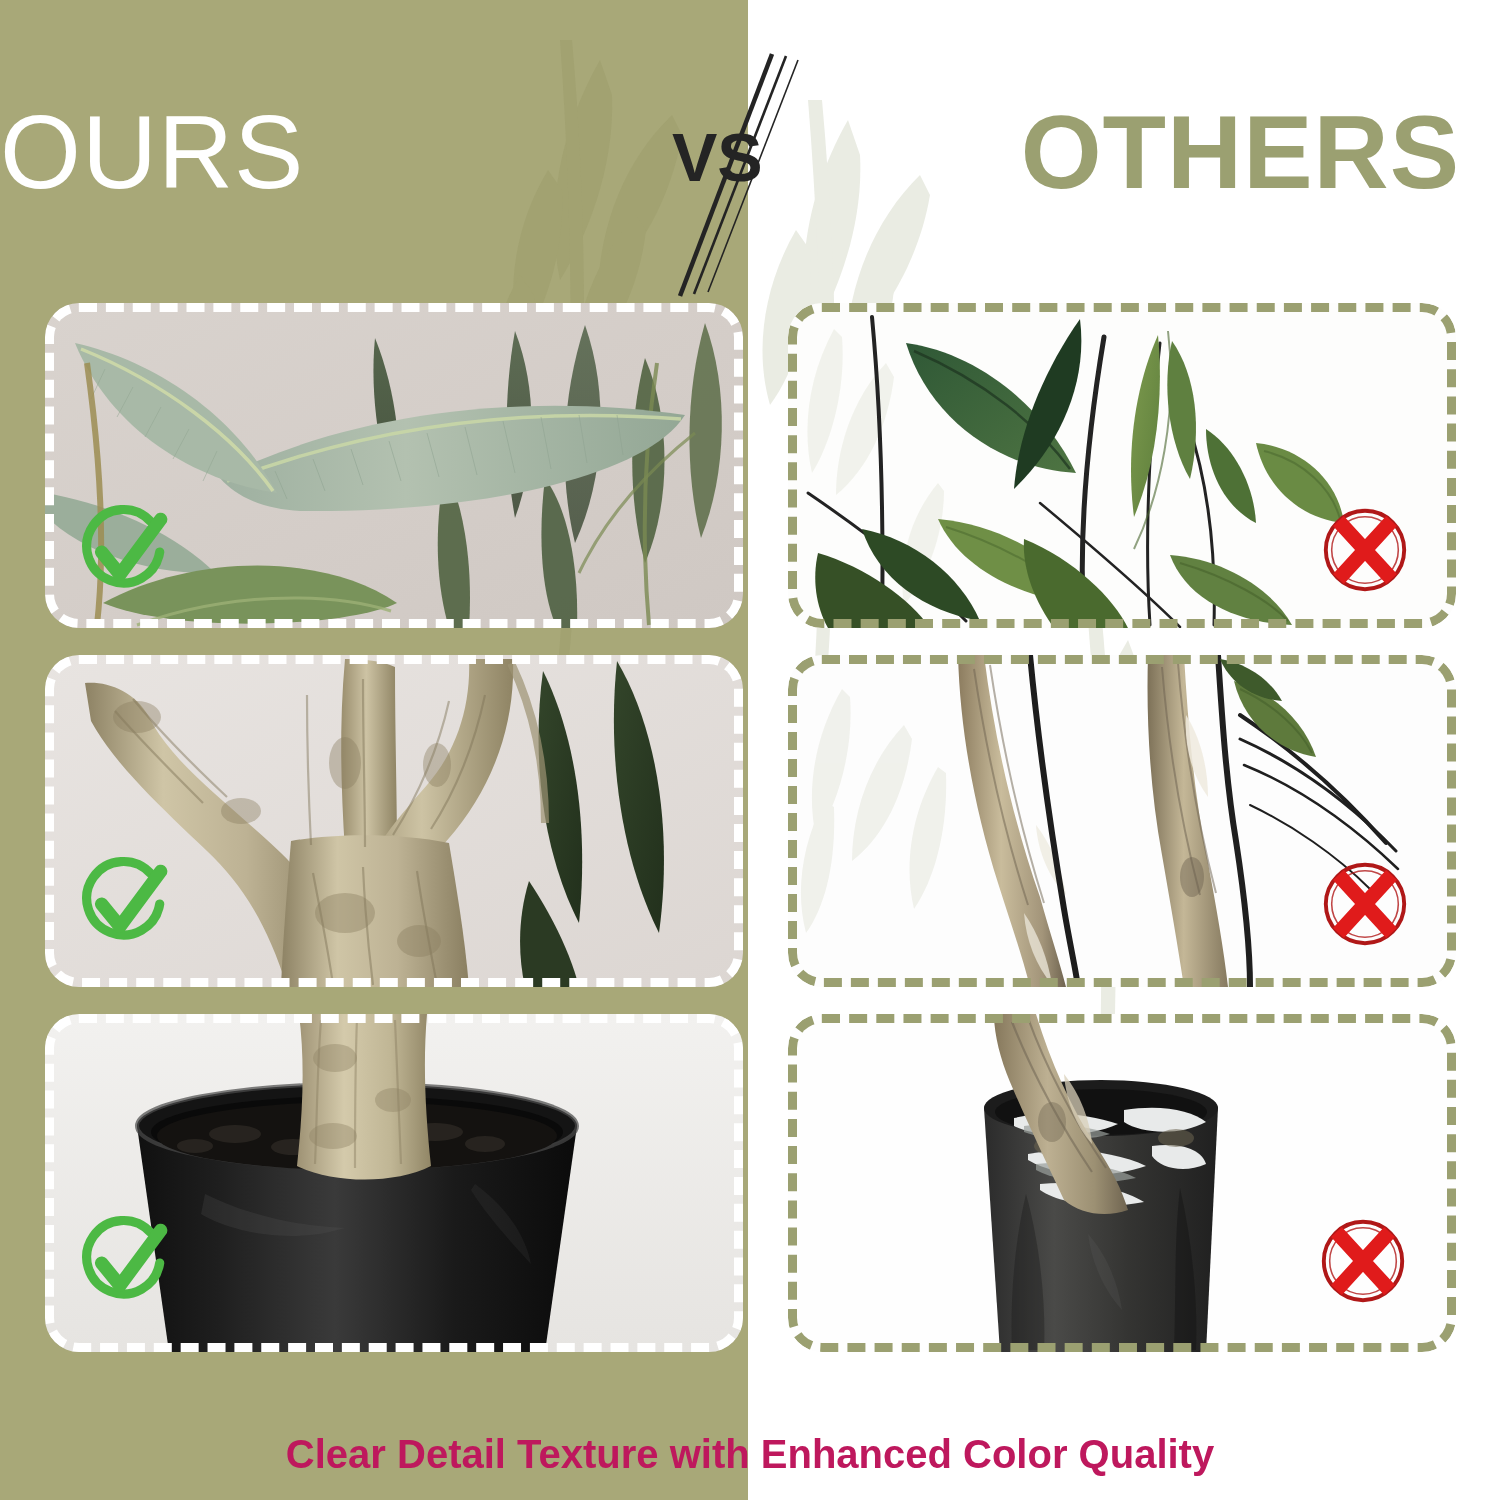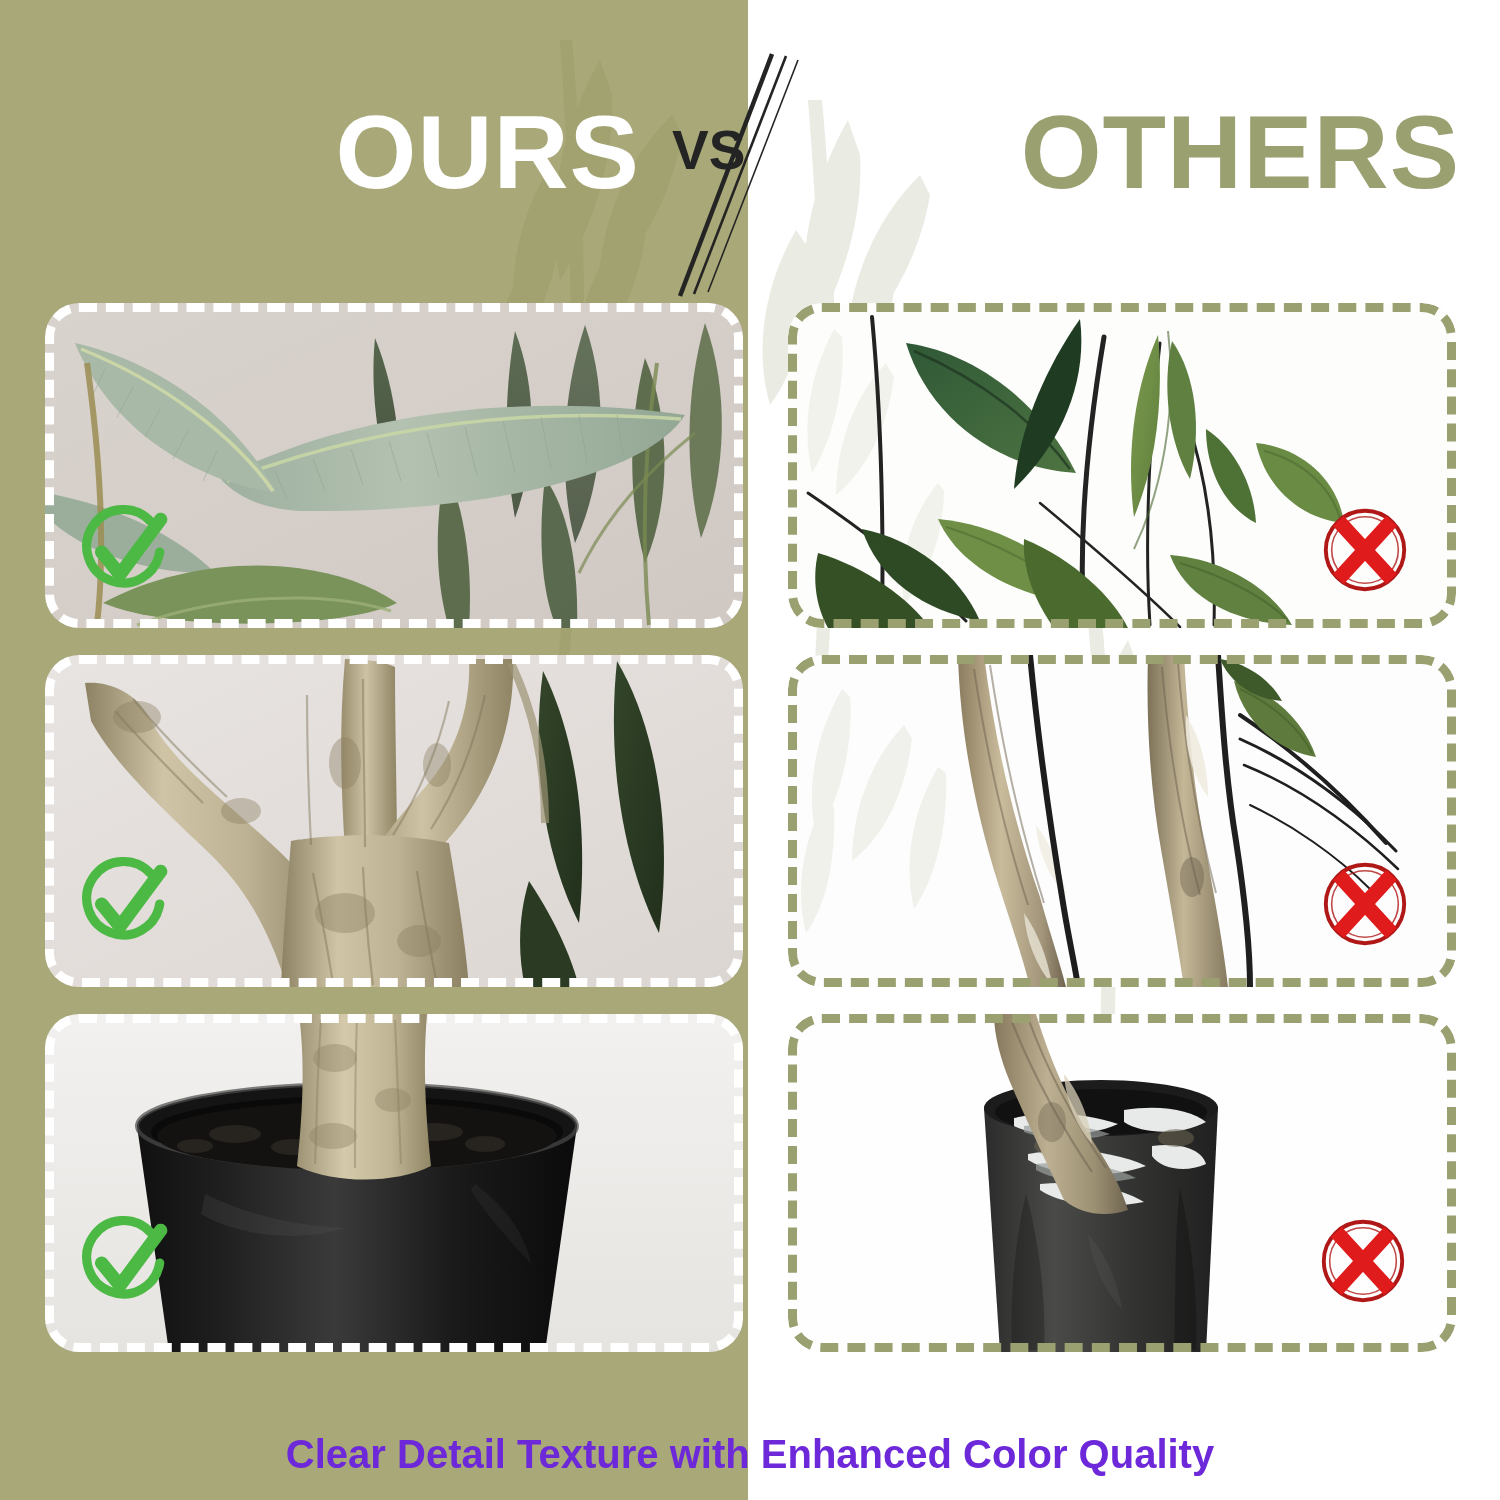--- a/index.html
+++ b/index.html
@@ -22,33 +22,33 @@
   }
   .wm { position:absolute; pointer-events:none; }
 
   
   #header {
     position:absolute; left:0; top:95px; width:1500px; height:160px;
     display:flex; align-items:center; z-index:6;
   }
   #title-ours {
     position:absolute; left:0; top:100px; width:640px;
-    text-align:right;
-    font-size:104px; font-weight:bold; letter-spacing:1px;
+    text-align:left;
+    font-size:104px; font-weight:normal; letter-spacing:1px;
     color:#ffffff; line-height:1;
   }
   #title-others {
     position:absolute; left:880px; top:100px; width:580px;
     text-align:right;
     font-size:104px; font-weight:bold; letter-spacing:1px;
     color:#9ba071; line-height:1;
   }
   #vs-word {
     position:absolute; left:672px; top:123px;
-    font-size:55px; font-weight:bold; color:#242424;
+    font-size:68px; font-weight:bold; color:#242424;
     line-height:1; z-index:8;
   }
   #vs-slash { position:absolute; left:640px; top:50px; width:200px; height:250px; z-index:7; }
 
   
   .panel {
     position:absolute;
     border-radius:34px;
     overflow:hidden;
   }
@@ -70,21 +70,21 @@
   #panel-ours-trunk  { left:45px;  top:655px;  width:698px; height:332px; }
   #panel-ours-pot    { left:45px;  top:1014px; width:698px; height:338px; }
   #panel-others-leaf { left:788px; top:303px;  width:668px; height:325px; }
   #panel-others-trunk{ left:788px; top:655px;  width:668px; height:332px; }
   #panel-others-pot  { left:788px; top:1014px; width:668px; height:338px; }
 
   
   #caption {
     position:absolute; left:0; top:1432px; width:1500px;
     text-align:center;
-    font-size:40px; font-weight:bold; color:#6d28d9;
+    font-size:40px; font-weight:bold; color:#be185d;
     z-index:6;
   }
 </style>
 </head>
 <body>
 
 <div id="bg-left">
   <svg class="wm" width="748" height="1500" viewBox="0 0 748 1500">
     <g fill="#9d9d6c" opacity="0.55">
       <path d="M600 60 C 560 130 545 210 560 280 C 585 240 615 170 612 95 Z"></path>

